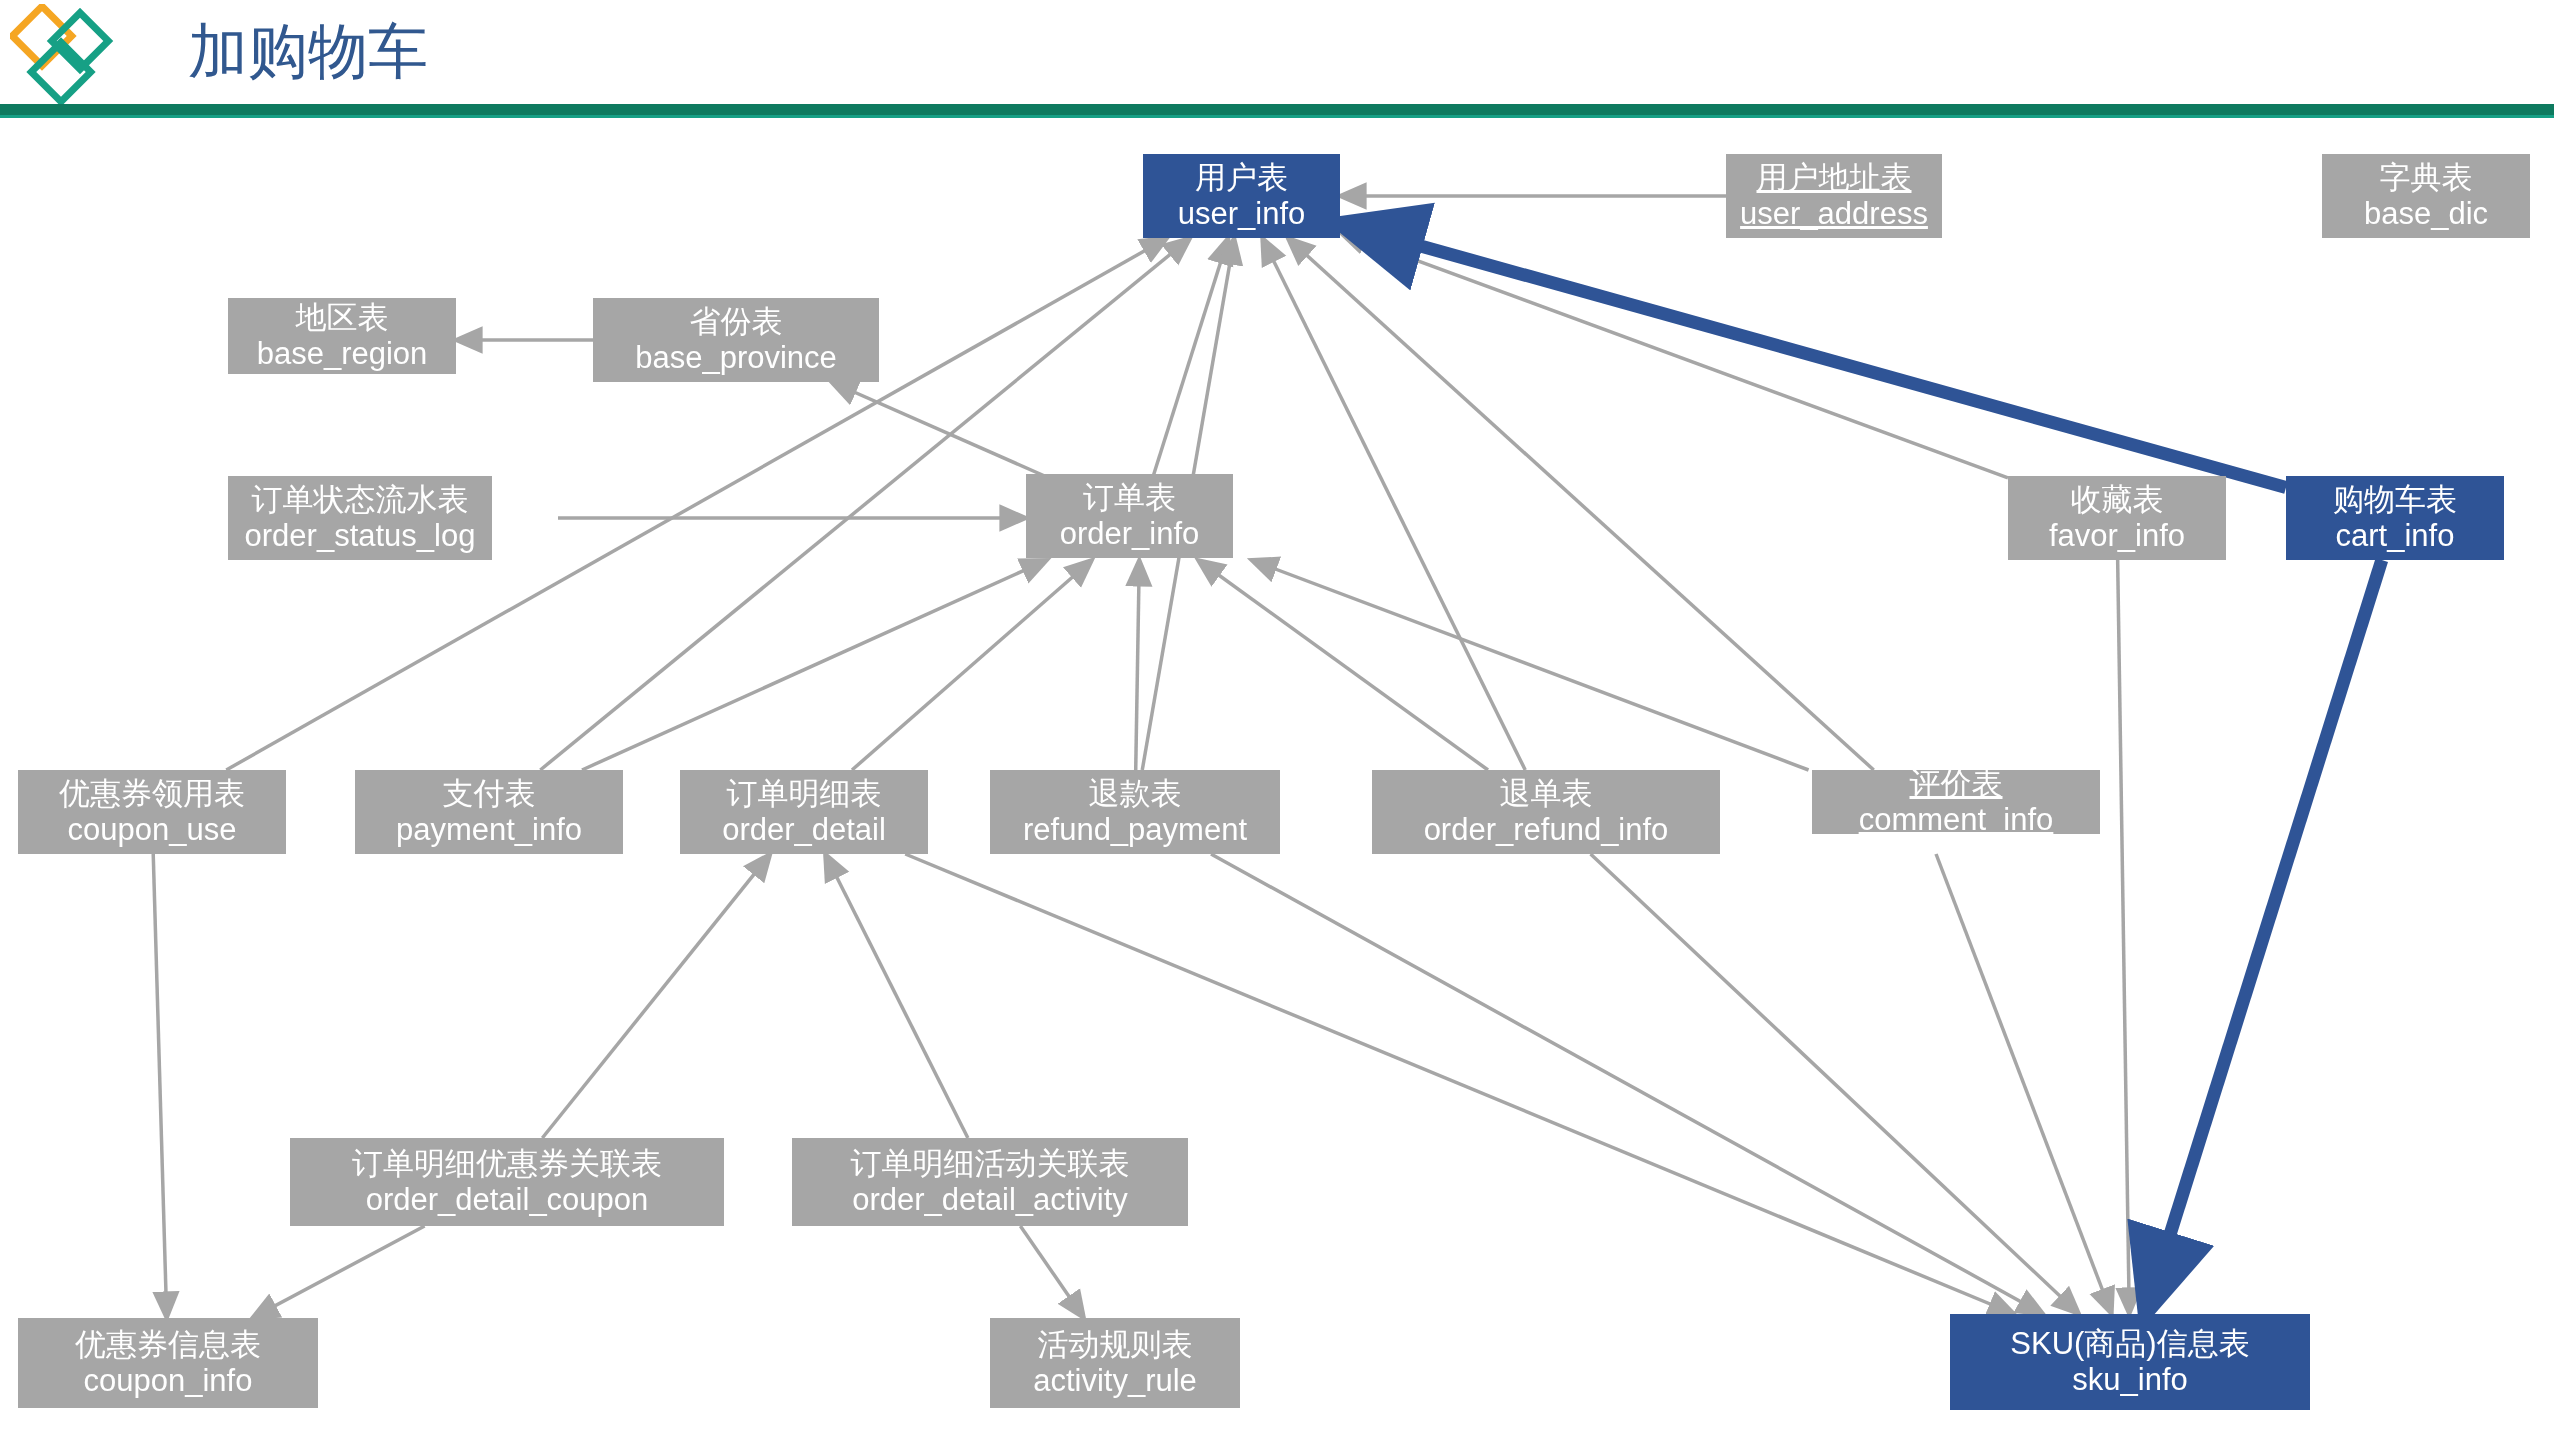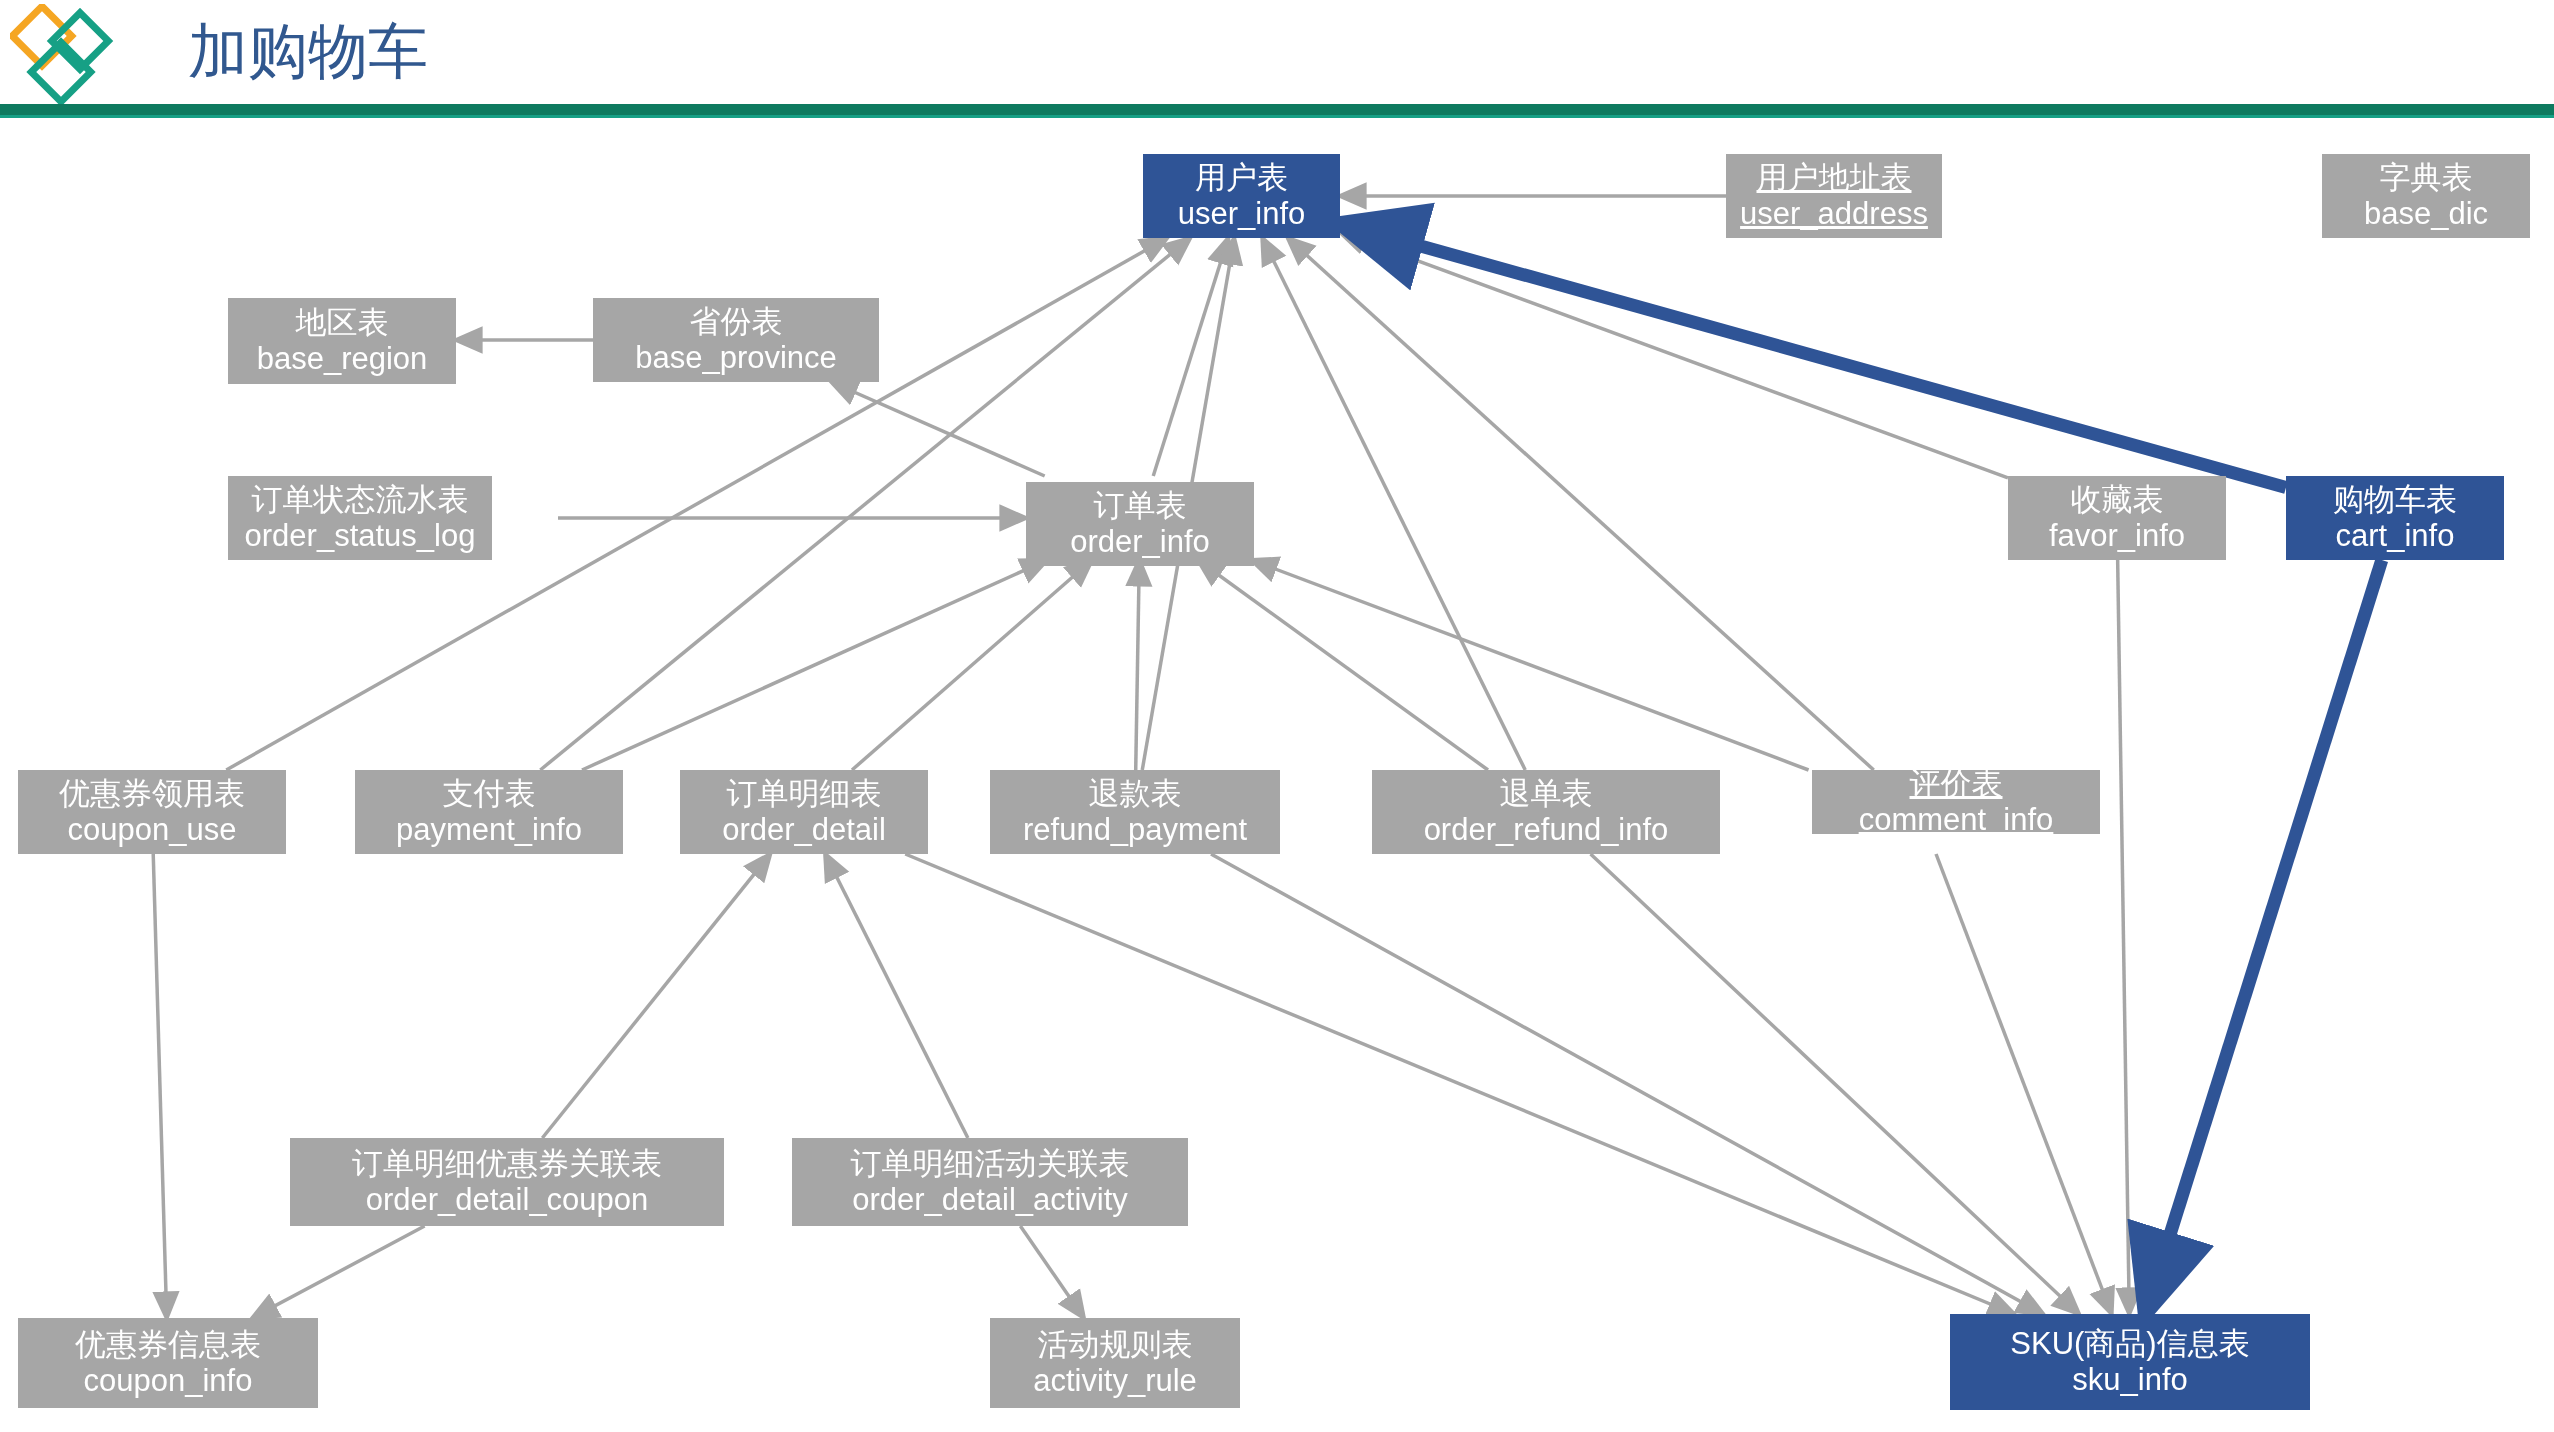--- a/index.html
+++ b/index.html
@@ -91,33 +91,33 @@
           <div class="en">user_info</div>
         </div>
         <div class="node gray" style="left: 1726px; top: 36px; width: 216px; height: 84px; text-decoration: underline;">
           <div class="cn">用户地址表</div>
           <div class="en">user_address</div>
         </div>
         <div class="node gray" style="left: 2322px; top: 36px; width: 208px; height: 84px;">
           <div class="cn">字典表</div>
           <div class="en">base_dic</div>
         </div>
-        <div class="node gray" style="left: 228px; top: 180px; width: 228px; height: 86px;">
+        <div class="node gray" style="left: 228px; top: 180px; width: 228px; height: 76px;">
           <div class="cn">地区表</div>
           <div class="en">base_region</div>
         </div>
         <div class="node gray" style="left: 593px; top: 180px; width: 286px; height: 84px;">
           <div class="cn">省份表</div>
           <div class="en">base_province</div>
         </div>
         <div class="node gray" style="left: 228px; top: 358px; width: 264px; height: 84px;">
           <div class="cn">订单状态流水表</div>
           <div class="en">order_status_log</div>
         </div>
-        <div class="node gray" style="left: 1026px; top: 364px; width: 228px; height: 84px;">
+        <div class="node gray" style="left: 1026px; top: 356px; width: 207px; height: 84px;">
           <div class="cn">订单表</div>
           <div class="en">order_info</div>
         </div>
         <div class="node gray" style="left: 2008px; top: 358px; width: 218px; height: 84px;">
           <div class="cn">收藏表</div>
           <div class="en">favor_info</div>
         </div>
         <div class="node blue" style="left: 2286px; top: 358px; width: 218px; height: 84px;">
           <div class="cn">购物车表</div>
           <div class="en">cart_info</div>

